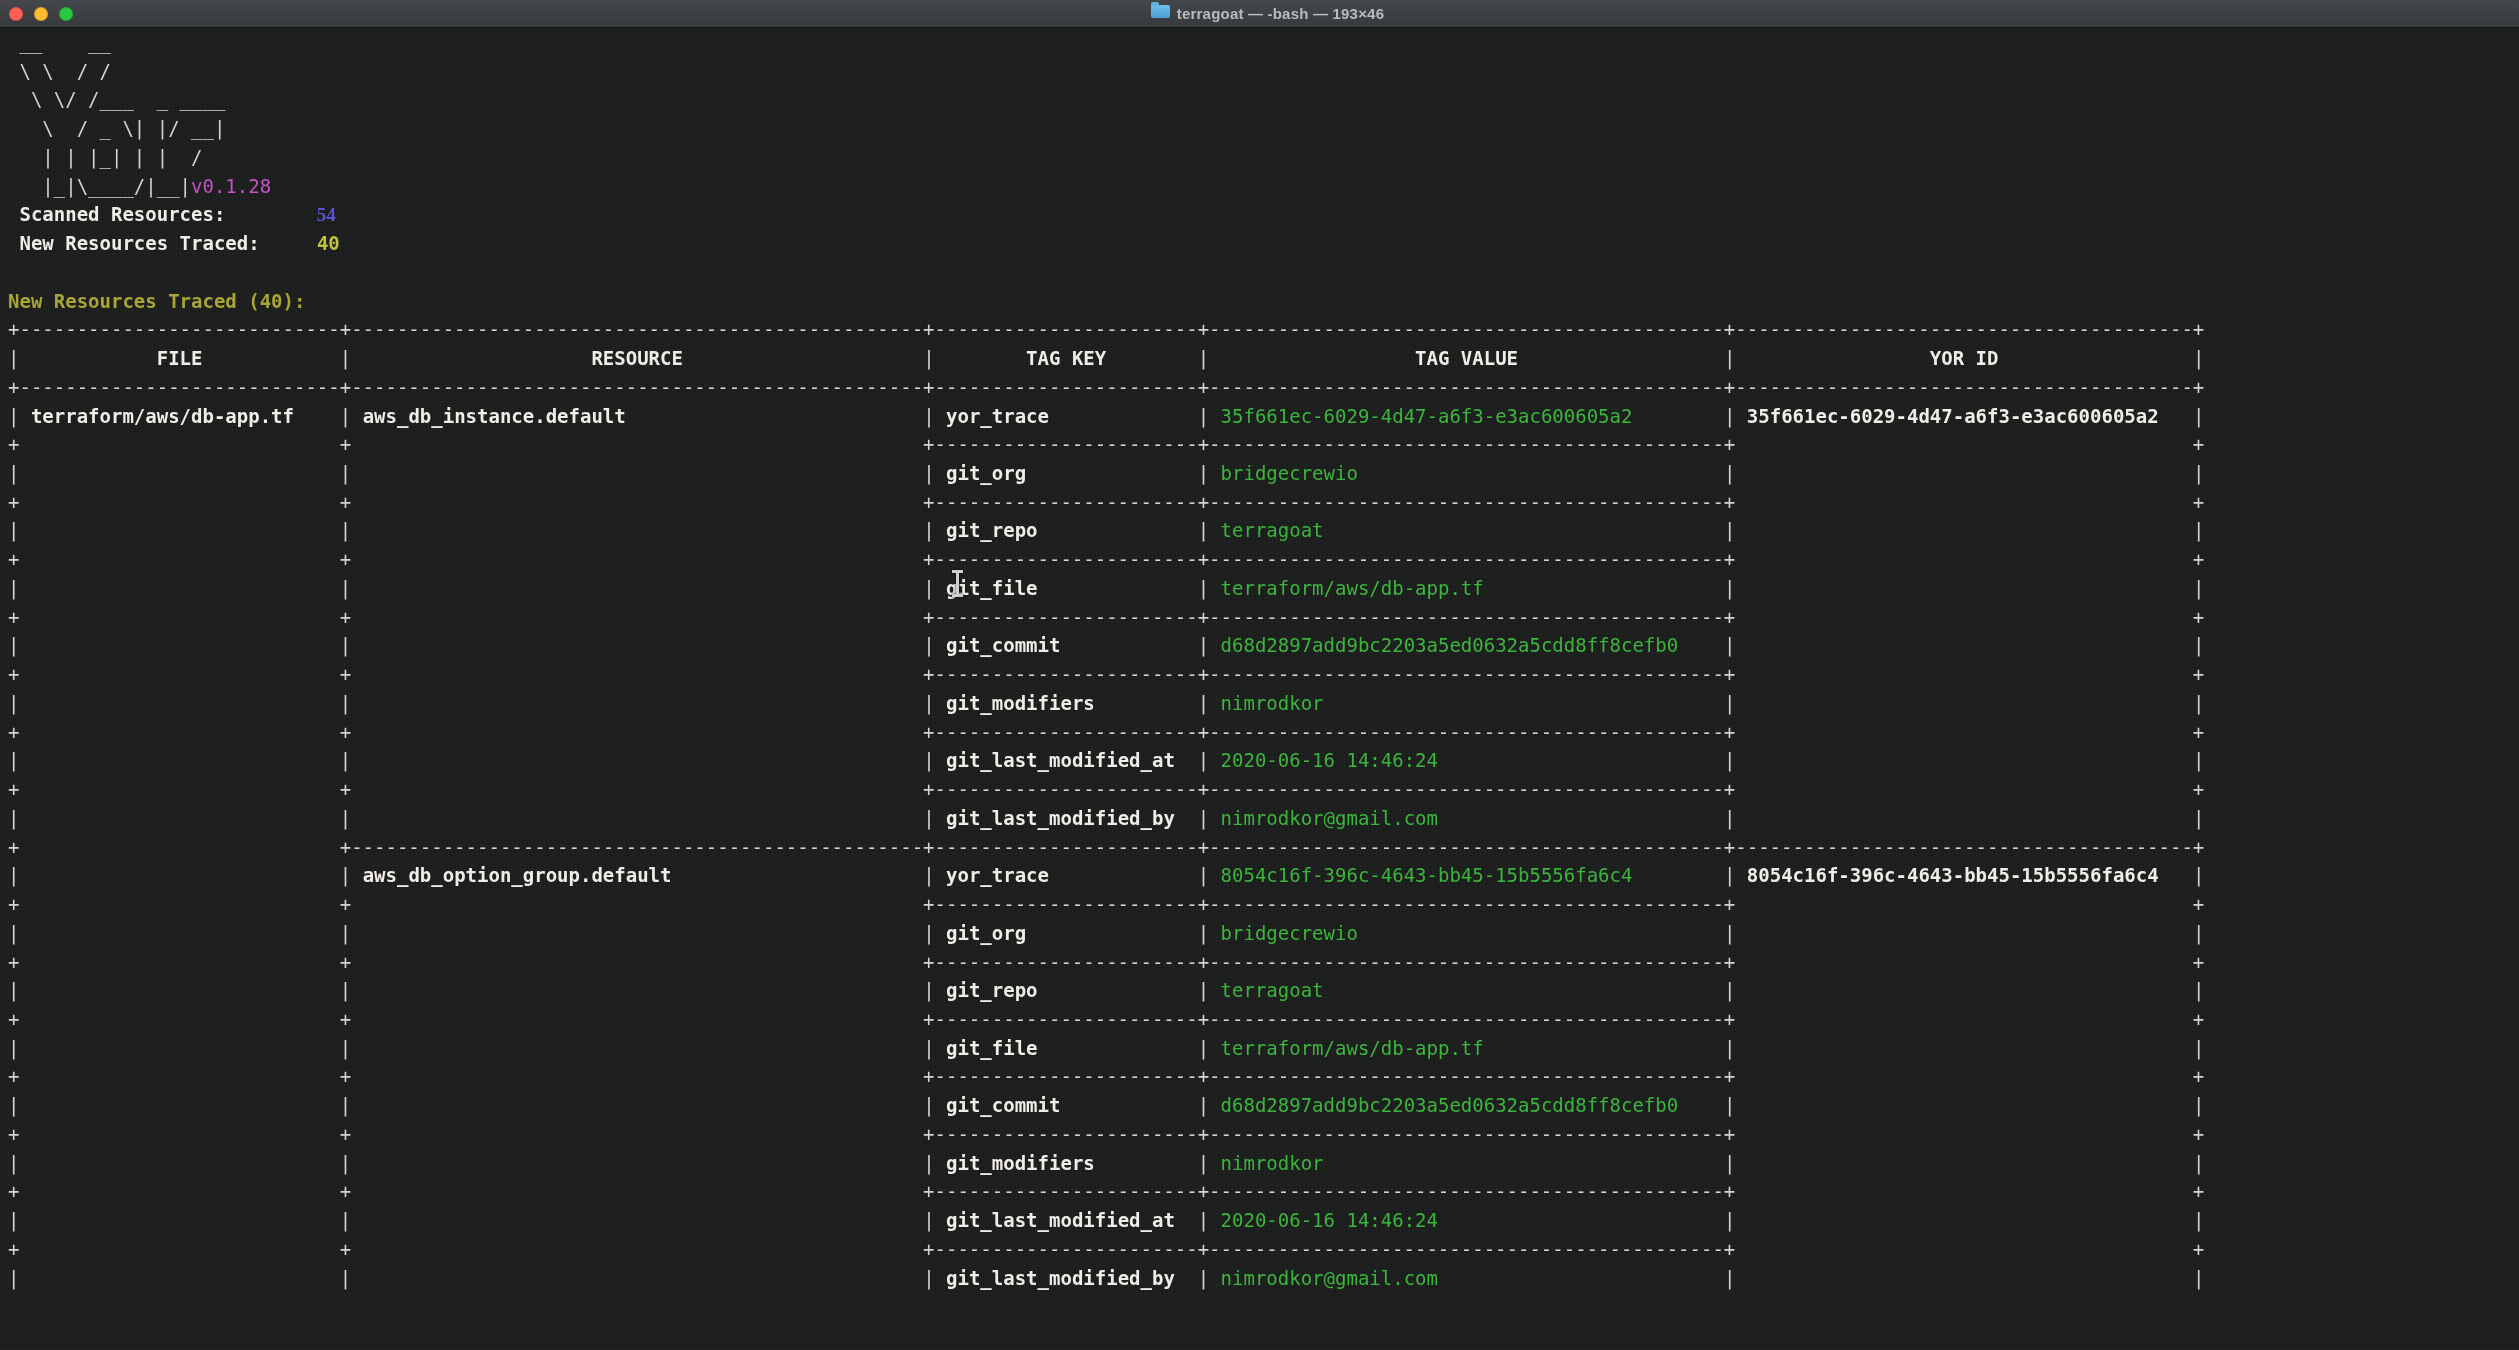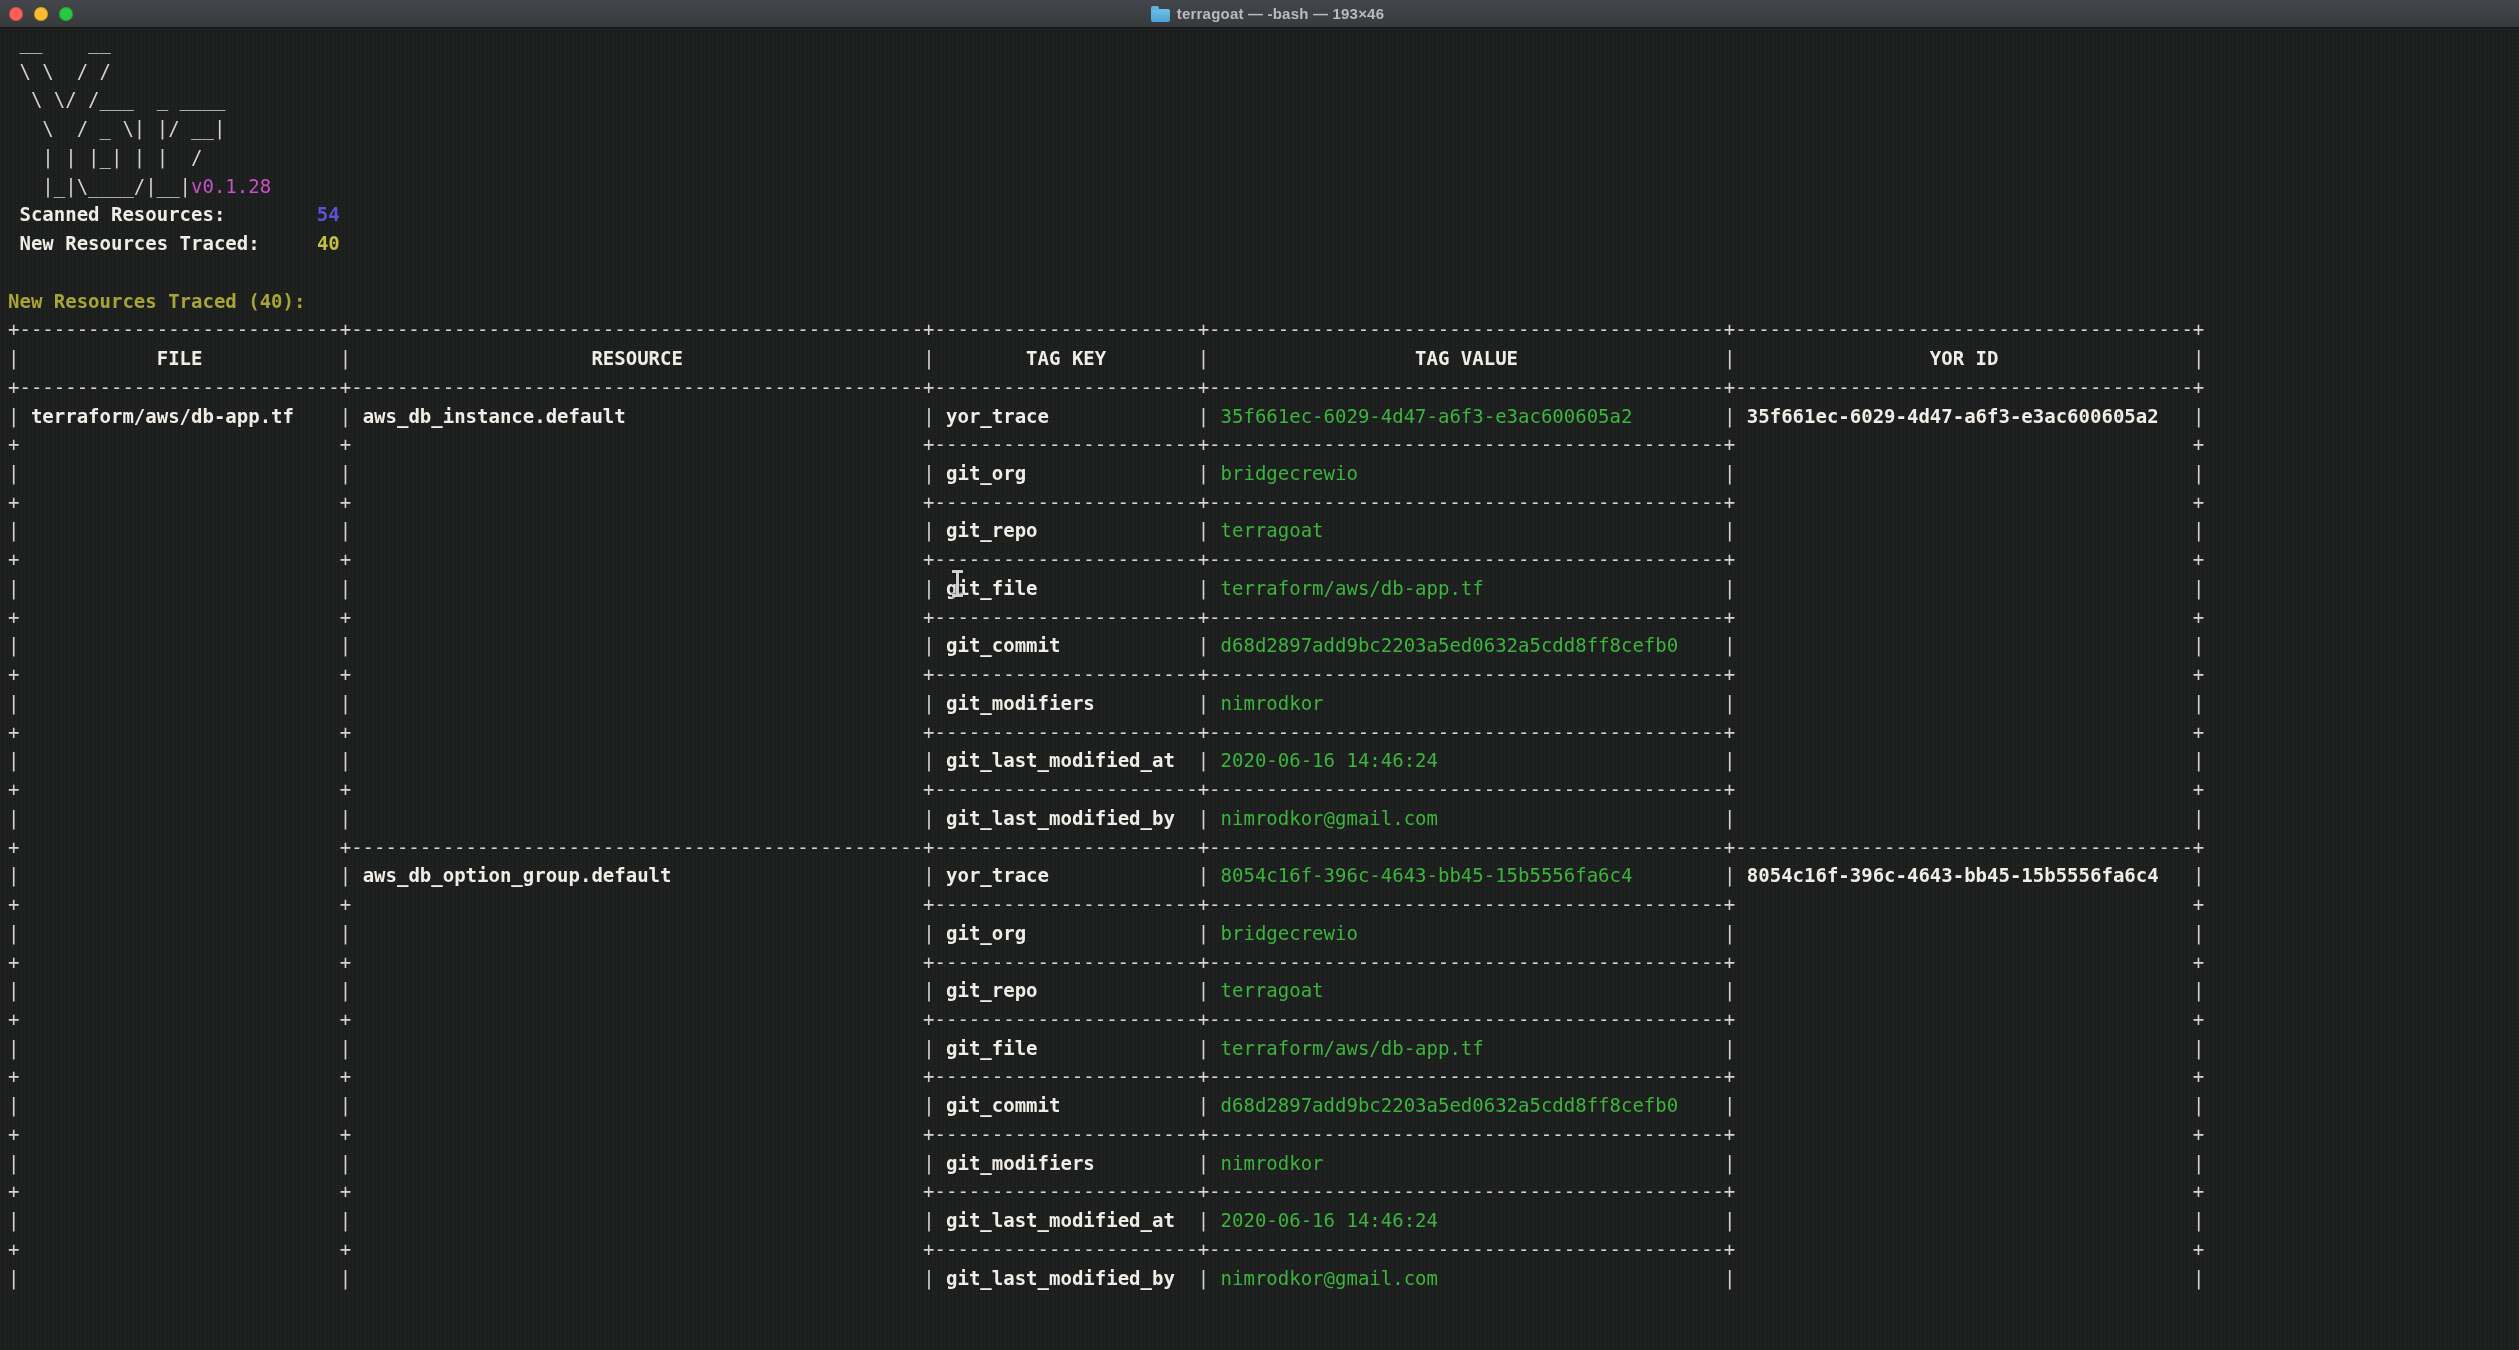--- a/index.html
+++ b/index.html
@@ -3,38 +3,38 @@
 <meta charset="utf-8">
 <style>
   html,body{margin:0;padding:0;background:#111;}
   body{width:2519px;height:1350px;overflow:hidden;font-family:"Liberation Sans",sans-serif;}
   .window{width:2519px;height:1350px;background:#1c1d1d;position:relative;overflow:hidden;}
   
   .titlebar{height:28px;box-sizing:border-box;background:linear-gradient(#43464a,#383b3e);
     border-bottom:1px solid #151515;display:flex;align-items:center;position:relative;}
   .lights{display:flex;gap:11px;position:absolute;left:9px;top:0;height:28px;align-items:center;}
   .light{width:14px;height:14px;border-radius:50%;display:inline-block;box-shadow:inset 0 0 0 1px rgba(0,0,0,.15);}
-  .title{flex:1;display:flex;justify-content:center;align-items:flex-end;gap:7px;
+  .title{flex:1;display:flex;justify-content:center;align-items:flex-start;gap:7px;
     color:#b9bbbc;font-size:15px;font-weight:600;letter-spacing:.2px;padding-left:16px;}
   .folder{width:19px;height:13px;background:linear-gradient(#6cc1e8,#4d9fd6);border-radius:2px;position:relative;display:inline-block;}
   .folder::before{content:"";position:absolute;top:-3px;left:0;width:8px;height:4px;background:#5fb2e0;border-radius:2px 2px 0 0;}
   
   .screen{height:1322px;position:relative;overflow:hidden;background:#1c1d1d;
     background-image:repeating-linear-gradient(0deg,rgba(255,255,255,.014) 0 1px,transparent 1px 4px),
                      repeating-linear-gradient(90deg,rgba(255,255,255,.014) 0 1px,transparent 1px 4px);}
   .out{padding-left:8px;font-family:"DejaVu Sans Mono","Liberation Mono",monospace;
        font-size:19px;line-height:28.74px;}
   .tl{height:28.74px;white-space:pre;}
   .w {color:#d6d3cd;}
   .br{color:#d6d3cd;}
   .wb{color:#f0ece6;font-weight:bold;}
   .gr{color:#3cb53c;}
   .yl{color:#c3bf41;font-weight:bold;margin-top:28px;}
   .ol{color:#a9a535;font-weight:bold;}
-  .bl{color:#5b55d6;font-weight:bold;}
+  .bl{color:#5b55d6;font-weight:bold;font-family:Liberation Serif, serif;}
   .mg{color:#c653c6;}
   
   .ibeam{position:absolute;left:950px;top:542px;width:15px;height:27px;filter:drop-shadow(0 0 1px #000);}
   .ibeam i{position:absolute;background:#cfcfcf;}
   .ibeam .st{left:6px;top:2px;width:3px;height:23px;}
   .ibeam .tb{left:2px;top:0;width:11px;height:3px;}
   .ibeam .bb{left:2px;bottom:0;width:11px;height:3px;}
 </style>
 </head>
 <body>

